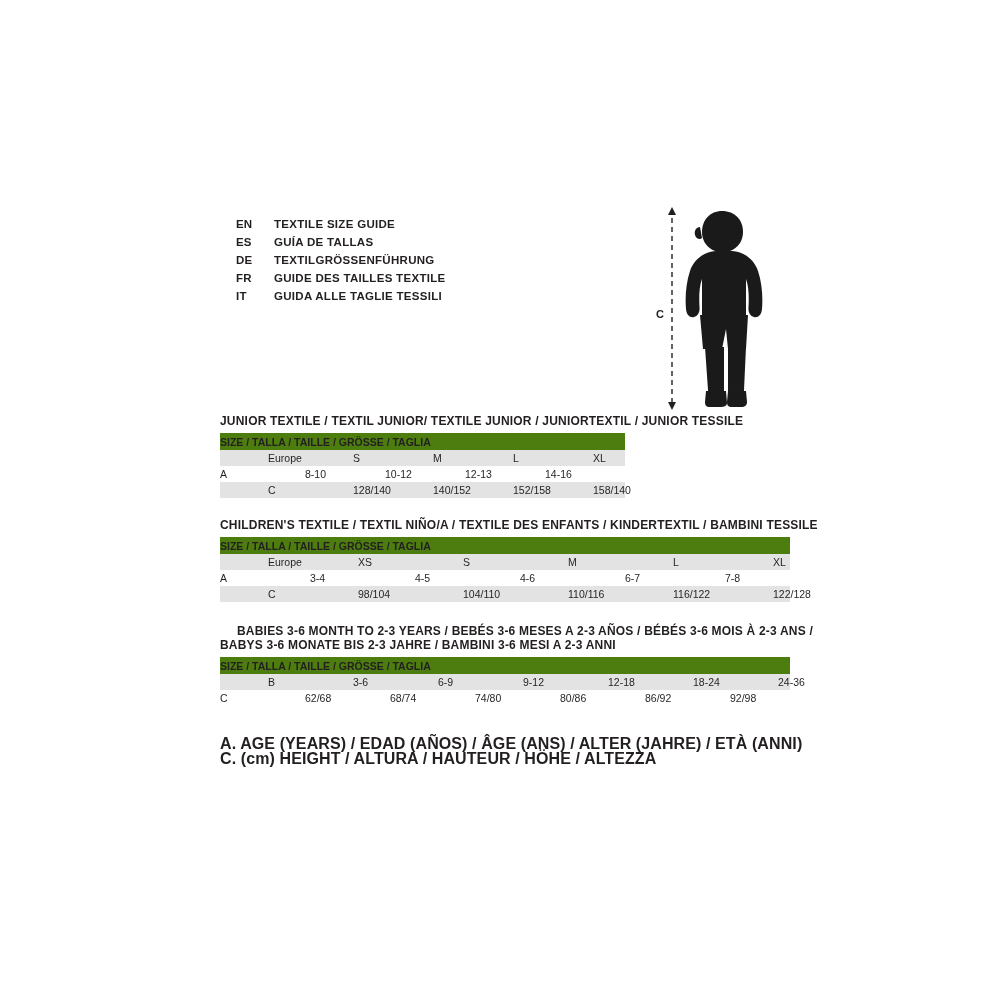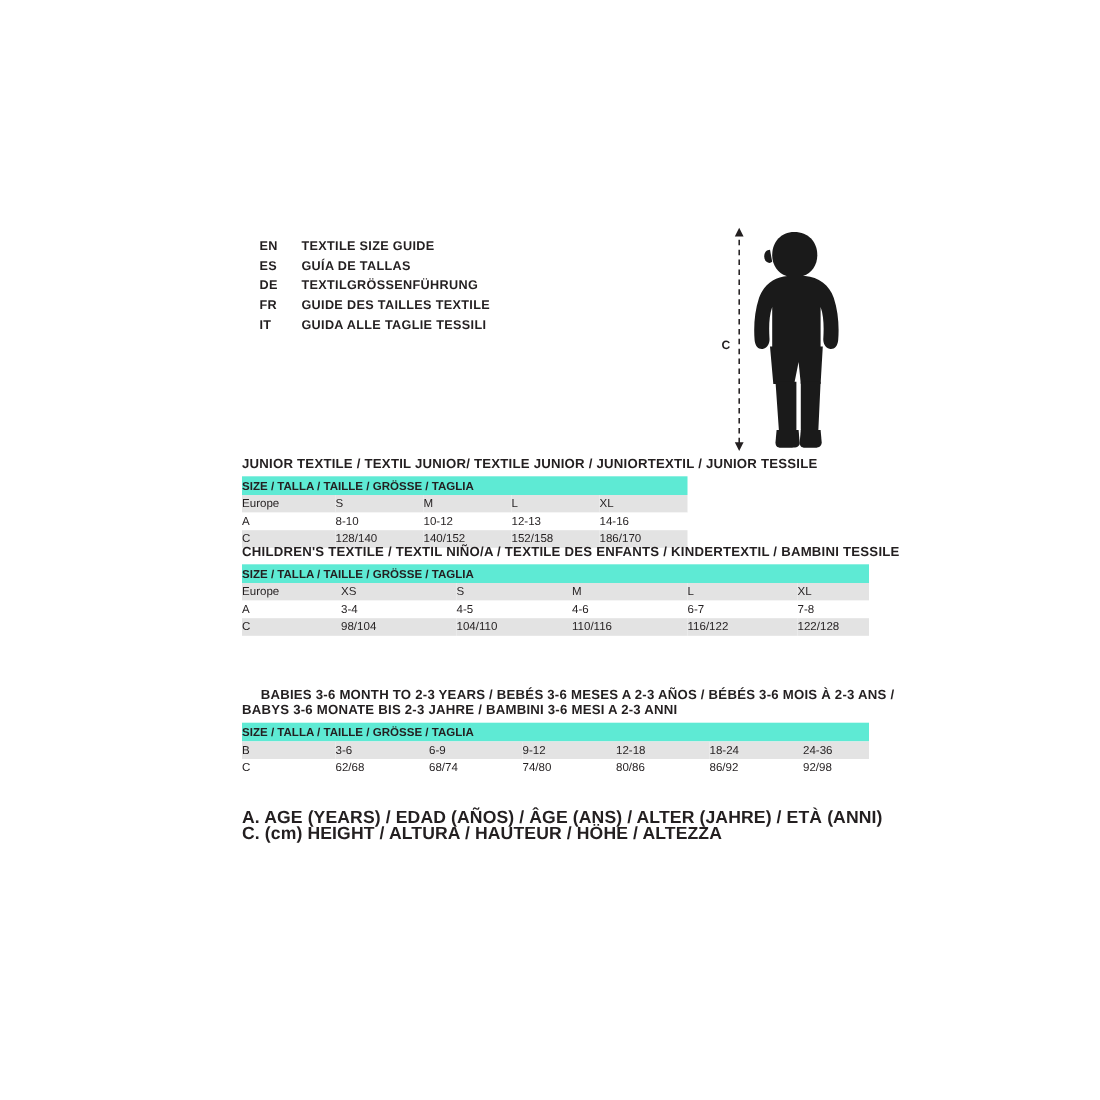--- a/index.html
+++ b/index.html
@@ -90,27 +90,28 @@
     font-size: 10.5px;
     color: #231f20;
   }
   table.size td {
     padding: 0;
     height: 16px;
     vertical-align: middle;
     white-space: nowrap;
   }
   tr.hdr td {
-    background: #5eead4;
+    background: #4d7c0f;
     font-weight: bold;
     font-size: 10.5px;
     height: 17px;
   }
   tr.band td {
     background: #e3e3e3;
+    padding-left: 48px;
   }
   tr.plain td {
     background: #ffffff;
   }
   td.firstcol {
     padding-left: 4px;
   }
   td.cell {
     padding-left: 4px;
   }
@@ -229,27 +230,27 @@
           <td class="cell">8-10</td>
           <td class="cell">10-12</td>
           <td class="cell">12-13</td>
           <td class="cell">14-16</td>
         </tr>
         <tr class="band">
           <td class="firstcol">C</td>
           <td class="cell">128/140</td>
           <td class="cell">140/152</td>
           <td class="cell">152/158</td>
-          <td class="cell">186/170</td>
+          <td class="cell">158/140</td>
         </tr>
       </tbody>
     </table>
   </div>
 
-  <div class="section" style="top:494px;">
+  <div class="section" style="top:518px;">
     <div class="section-title">CHILDREN'S TEXTILE / TEXTIL NIÑO/A / TEXTILE DES ENFANTS / KINDERTEXTIL / BAMBINI TESSILE</div>
     <table class="size" style="width:570px;">
       <colgroup>
         <col style="width:90px">
           <col style="width:105px">
           <col style="width:105px">
           <col style="width:105px">
           <col style="width:100px">
           <col style="width:65px">
       </colgroup>

